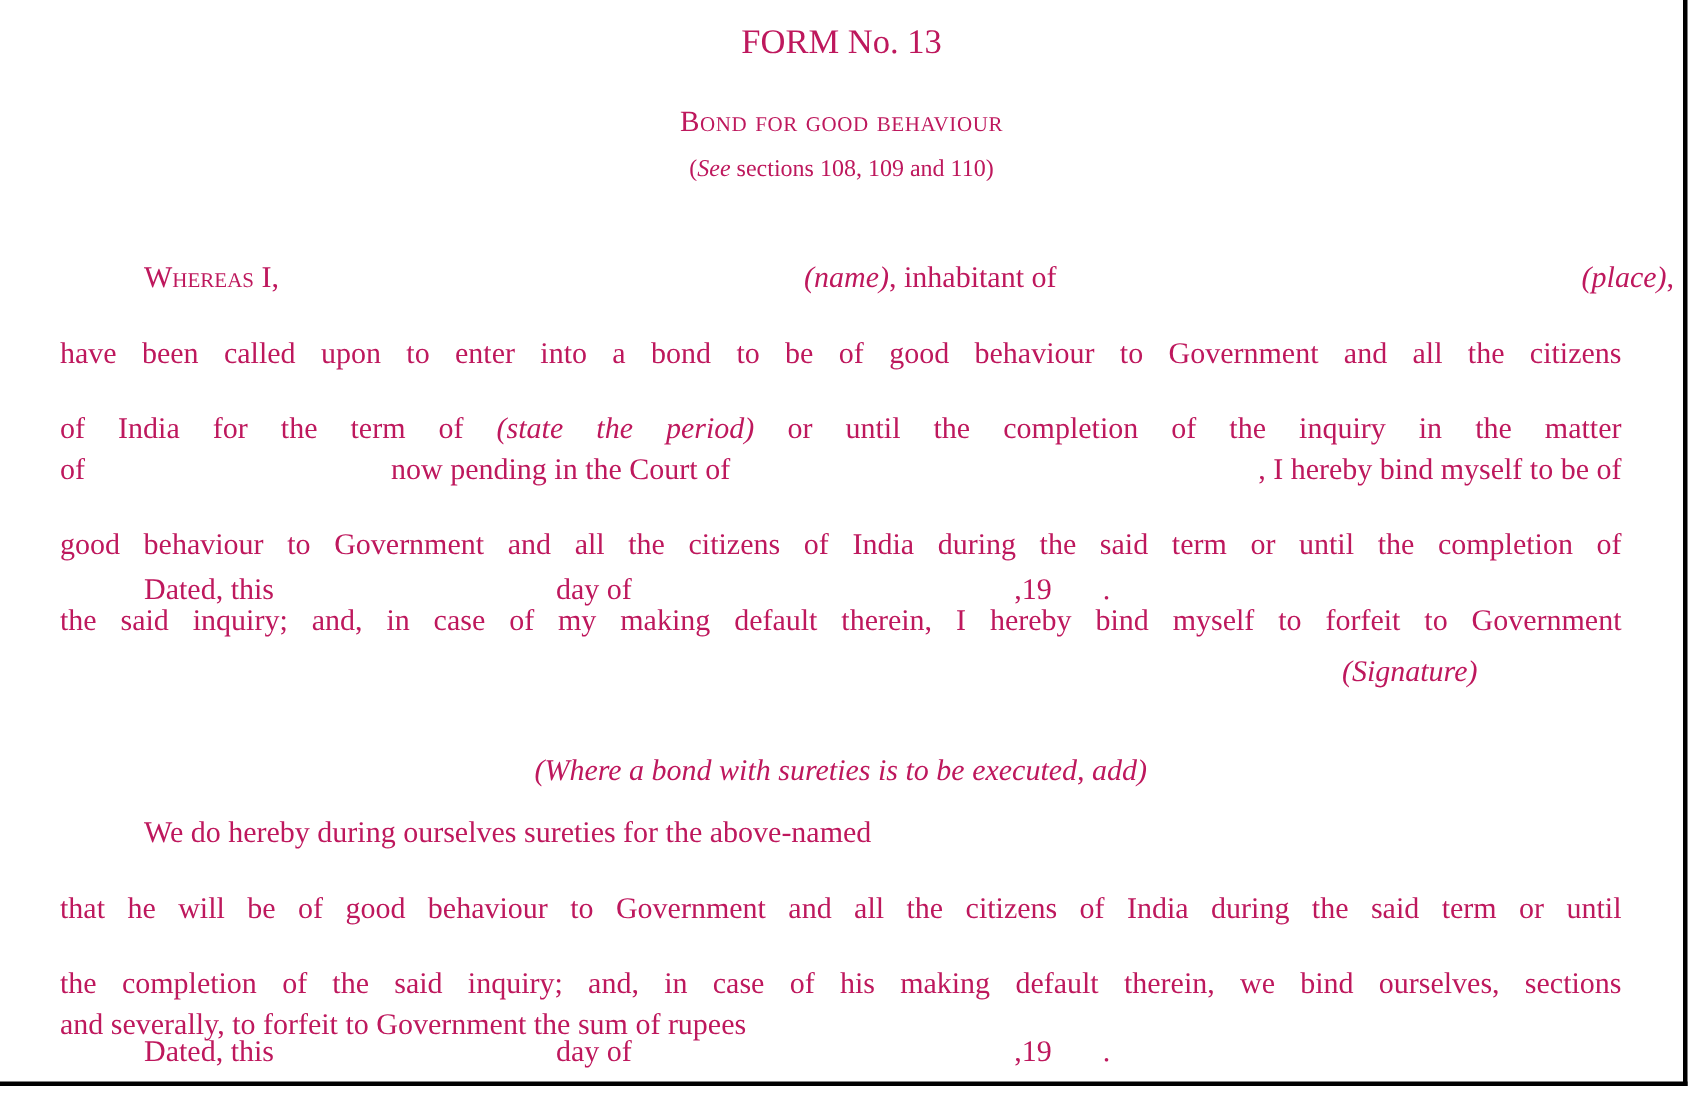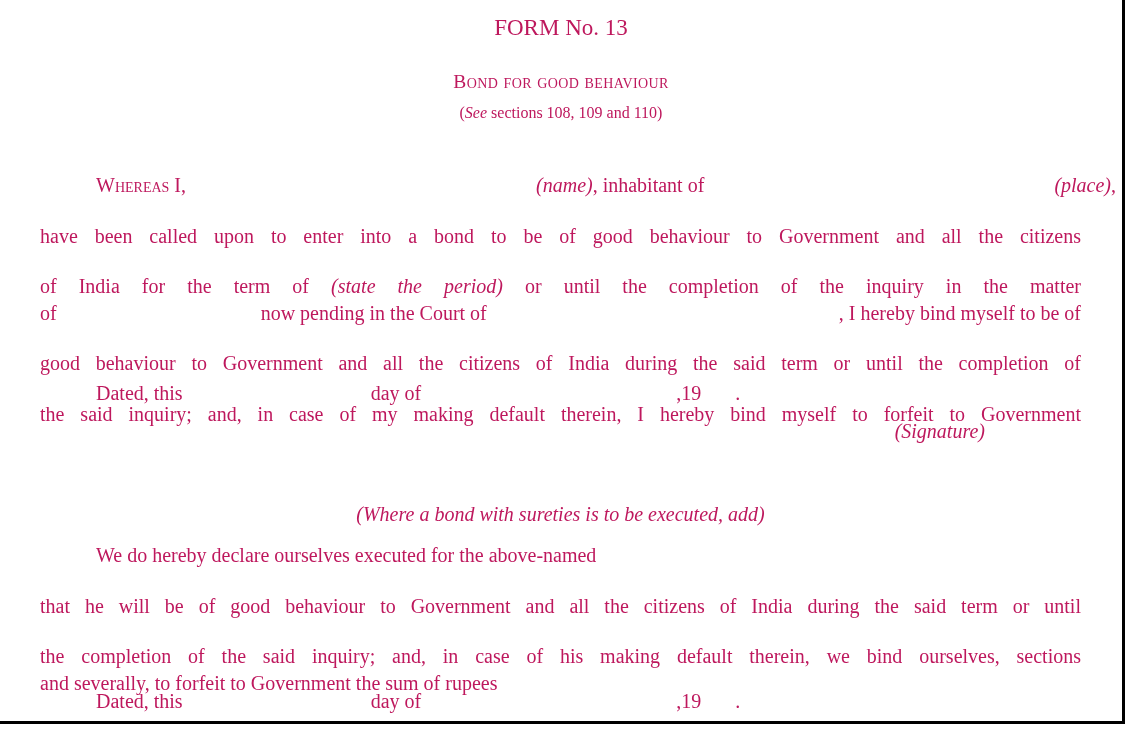--- a/index.html
+++ b/index.html
@@ -21,21 +21,21 @@
   .fline > span { white-space:pre; }
   .l1 { width:1076px; }
   .ind   { display:inline-block; width:56px;  flex:0 0 56px; }
   .grow  { flex:1 1 auto; }
   .sp188 { flex:0 0 188px; }
   .sp204 { flex:0 0 204px; }
   .sp255 { flex:0 0 255px; }
   .sp34  { flex:0 0 34px; }
 
   .dated1 { top:380px; }
-  .signature-line { top:418px; text-align:right; padding-right:96px; width:945px; font-style:italic; }
+  .signature-line { top:435px; text-align:right; padding-right:96px; width:945px; font-style:italic; }
   .caption { top:501px; text-align:center; font-style:italic; }
   .sureties { top:542px; }
   .indent1 { text-indent:56px; }
   .dated2 { top:688px; }
 
   .border-right  { position:absolute; top:0; left:1122px; width:2.5px; height:723.5px; background:#000000; }
   .border-bottom { position:absolute; top:721px; left:0; width:1124.5px; height:2.5px; background:#000000; }
 </style>
 </head>
 <body>
@@ -77,21 +77,21 @@
     <span>,19</span>
     <span class="sp34"></span>
     <span>.</span>
   </div>
 
   <div class="para signature-line">(Signature)</div>
 
   <div class="para caption">(Where a bond with sureties is to be executed, add)</div>
 
   <div class="para sureties">
-    <div class="indent1">We do hereby declare ourselves executed for the above-named</div>
+    <div class="indent1">We do hereby during ourselves sureties for the above-named</div>
     <div class="jline">that he will be of good behaviour to Government and all the citizens of India during the said term or until</div>
     <div class="jline">the completion of the said inquiry; and, in case of his making default therein, we bind ourselves, sections</div>
     <div>and severally, to forfeit to Government the sum of rupees</div>
   </div>
 
   <div class="para fline dated2">
     <span class="ind"></span>
     <span>Dated, this</span>
     <span class="sp188"></span>
     <span>day of</span>

